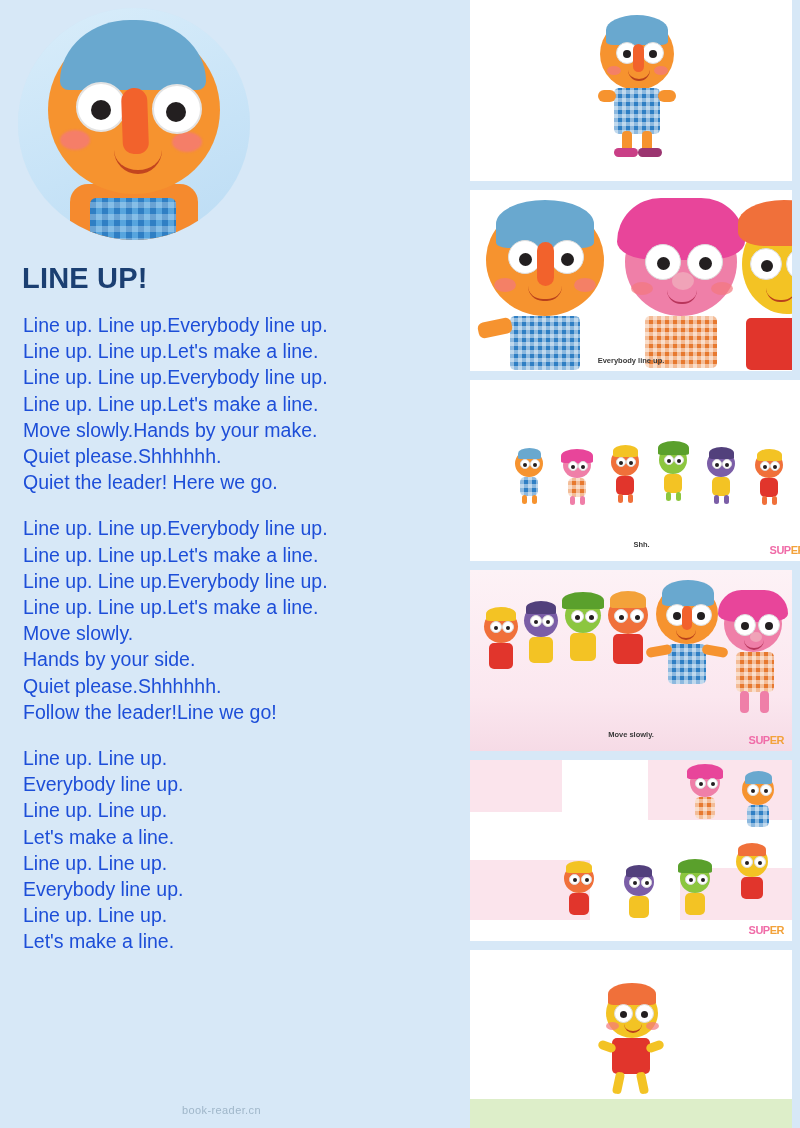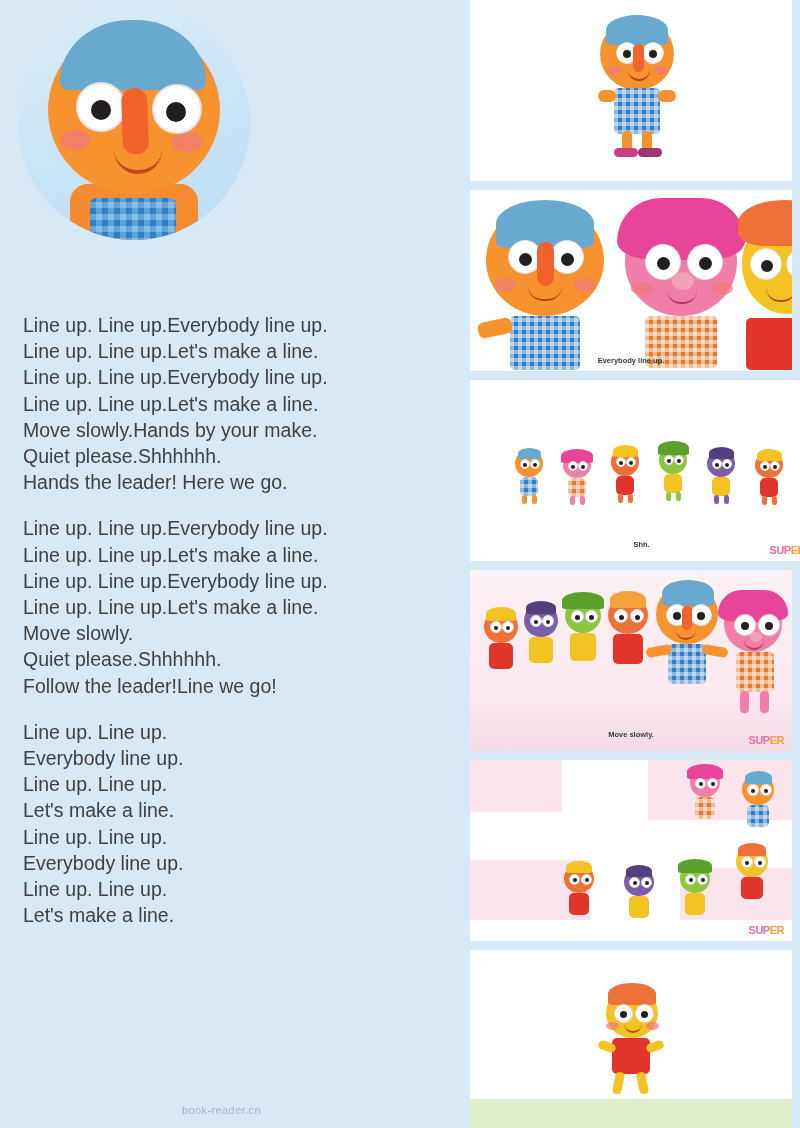--- a/index.html
+++ b/index.html
@@ -142,21 +142,21 @@
     font-weight: bold;
     color: #1b3f72;
     letter-spacing: .2px;
   }
 
   .lyrics {
     position: absolute;
     left: 23px;
     top: 312px;
     width: 420px;
-    color: #404040;
+    color: #1d4ed8;
     font-size: 19.5px;
     line-height: 26.2px;
   }
   .lyrics .verse { margin: 0 0 20px 0; }
   .lyrics .line { white-space: pre; }
 
   .watermark {
     position: absolute;
     left: 182px;
     top: 1104px;
@@ -276,37 +276,39 @@
         <div class="avatar-pupil"></div>
       </div>
       <div class="avatar-eye r" style="left:104px; top:58px;">
         <div class="avatar-pupil"></div>
       </div>
       <div class="avatar-nose" style="left:74px; top:62px;"></div>
       <div class="avatar-mouth" style="left:66px; top:124px;"></div>
     </div>
   </div>
 
+  <div class="song-title">LINE UP!</div>
 
   <div class="lyrics">
     <div class="verse">
       <div class="line">Line up. Line up.Everybody line up.</div>
       <div class="line">Line up. Line up.Let's make a line.</div>
       <div class="line">Line up. Line up.Everybody line up.</div>
       <div class="line">Line up. Line up.Let's make a line.</div>
       <div class="line">Move slowly.Hands by your make.</div>
       <div class="line">Quiet please.Shhhhhh.</div>
-      <div class="line">Hands the leader! Here we go.</div>
+      <div class="line">Quiet the leader! Here we go.</div>
     </div>
     <div class="verse">
       <div class="line">Line up. Line up.Everybody line up.</div>
       <div class="line">Line up. Line up.Let's make a line.</div>
       <div class="line">Line up. Line up.Everybody line up.</div>
       <div class="line">Line up. Line up.Let's make a line.</div>
       <div class="line">Move slowly.</div>
+      <div class="line">Hands by your side.</div>
       <div class="line">Quiet please.Shhhhhh.</div>
       <div class="line">Follow the leader!Line we go!</div>
     </div>
     <div class="verse">
       <div class="line">Line up. Line up.</div>
       <div class="line">Everybody line up.</div>
       <div class="line">Line up. Line up.</div>
       <div class="line">Let's make a line.</div>
       <div class="line">Line up. Line up.</div>
       <div class="line">Everybody line up.</div>

